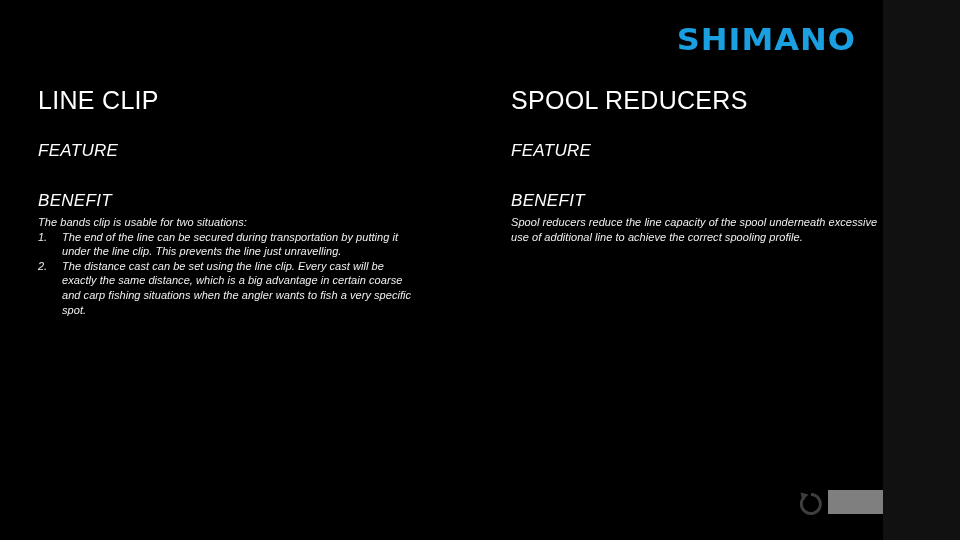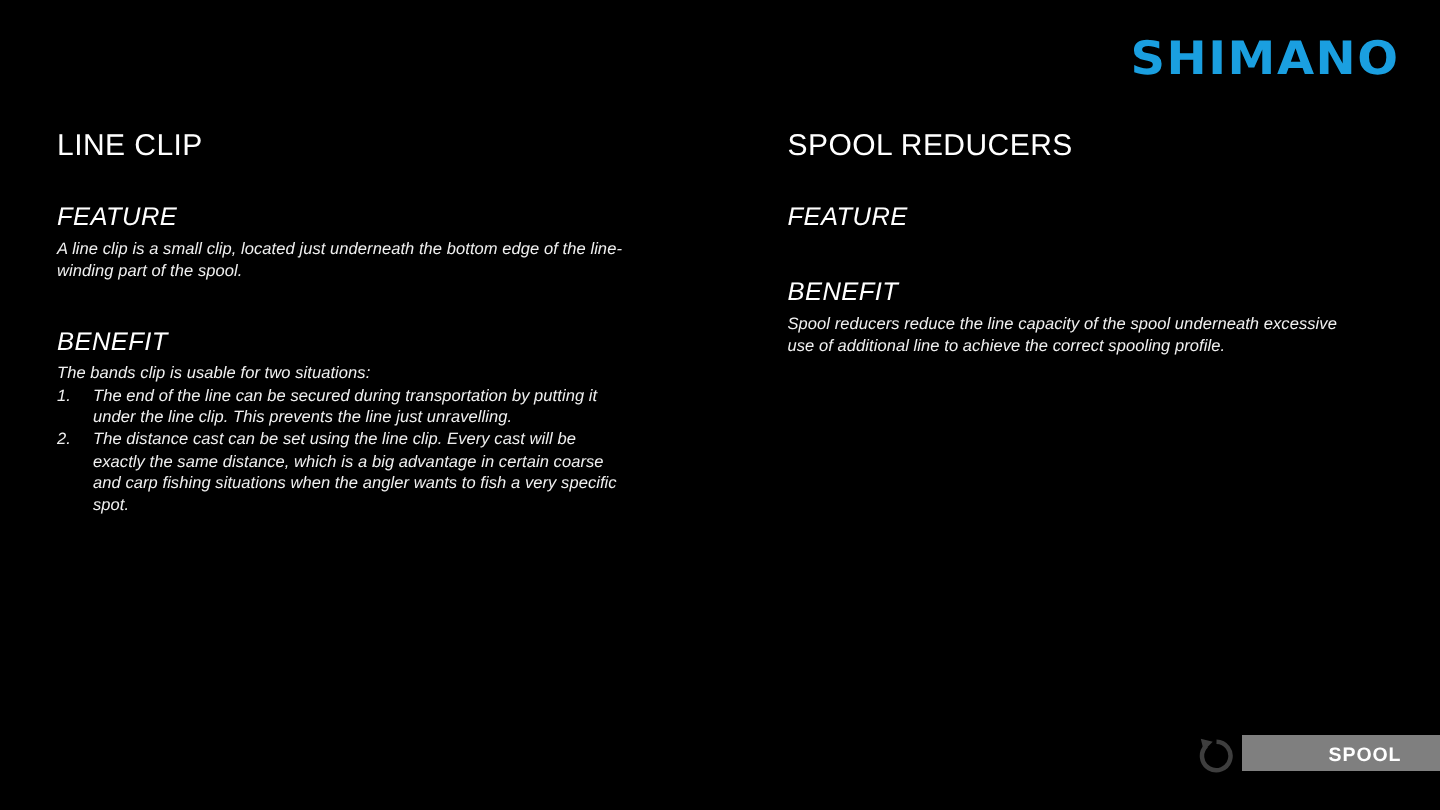--- a/index.html
+++ b/index.html
@@ -7,21 +7,21 @@
     --brand_blue: #1a9fe0;
     --heading_white: #ffffff;
     --body_text: #f0f0f0;
     --button_gray: #7f7f7f;
     --icon_gray: #3e3e3e;
   }
   * { margin: 0; padding: 0; box-sizing: border-box; }
   html, body { background: #111; }
   .slide {
     position: relative;
-    width: 960px;
+    width: 883px;
     height: 540px;
     background: var(--background);
     overflow: hidden;
     font-family: "Liberation Sans", sans-serif;
   }
   .logo {
     position: absolute;
     top: 20px;
     right: 27px;
     color: var(--brand_blue);
@@ -31,24 +31,24 @@
     transform: scaleY(0.96);
     font-family: "DejaVu Sans", sans-serif;
   }
   .column {
     position: absolute;
     top: 86px;
     width: 382px;
     color: var(--body_text);
   }
   .column.left  { left: 38px; }
-  .column.right { left: 525px; }
+  .column.right { left: 511px; }
   .column-title {
     color: var(--heading_white);
-    font-size: 20px;
+    font-size: 25px;
     font-weight: 400;
     letter-spacing: 0.3px;
     margin-bottom: 26px;
   }
   .section { margin-bottom: 0; font-style: italic; }
   .section + .section { margin-top: 30px; }
   .section-heading {
     color: var(--heading_white);
     font-size: 17px;
     font-weight: 400;
@@ -104,21 +104,20 @@
 
 <div class="slide">
 
   <div class="logo">SHIMANO</div>
 
   <div class="column left">
     <div class="column-title">LINE CLIP</div>
 
     <div class="section">
       <div class="section-heading">FEATURE</div>
-      <div class="body-text">A line clip is a small clip, located just underneath the bottom edge of the line-winding part of the spool.</div>
     </div>
 
     <div class="section">
       <div class="section-heading">BENEFIT</div>
       <div class="body-text">The bands clip is usable for two situations:</div>
       <div class="num-list">
         <div class="num-item">
           <span class="num">1.</span>
           <span class="num-text">The end of the line can be secured during transportation by putting it under the line clip. This prevents the line just unravelling.</span>
         </div>

